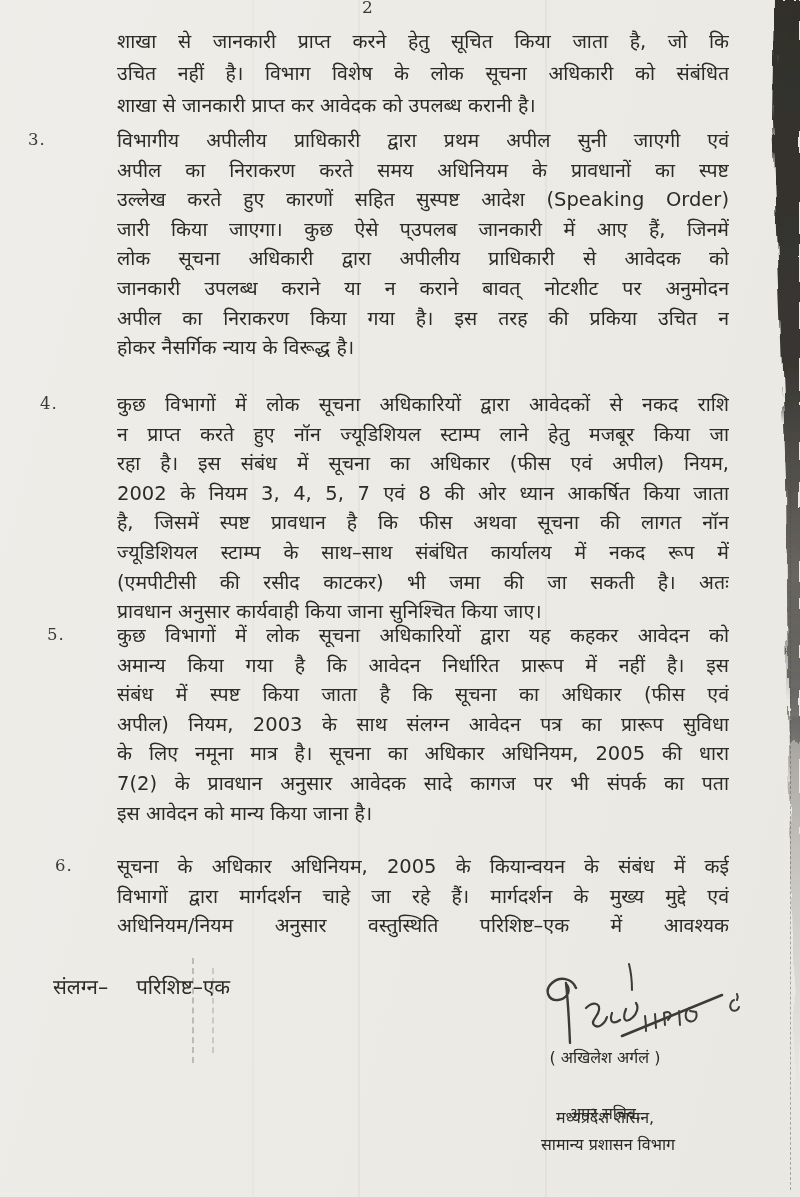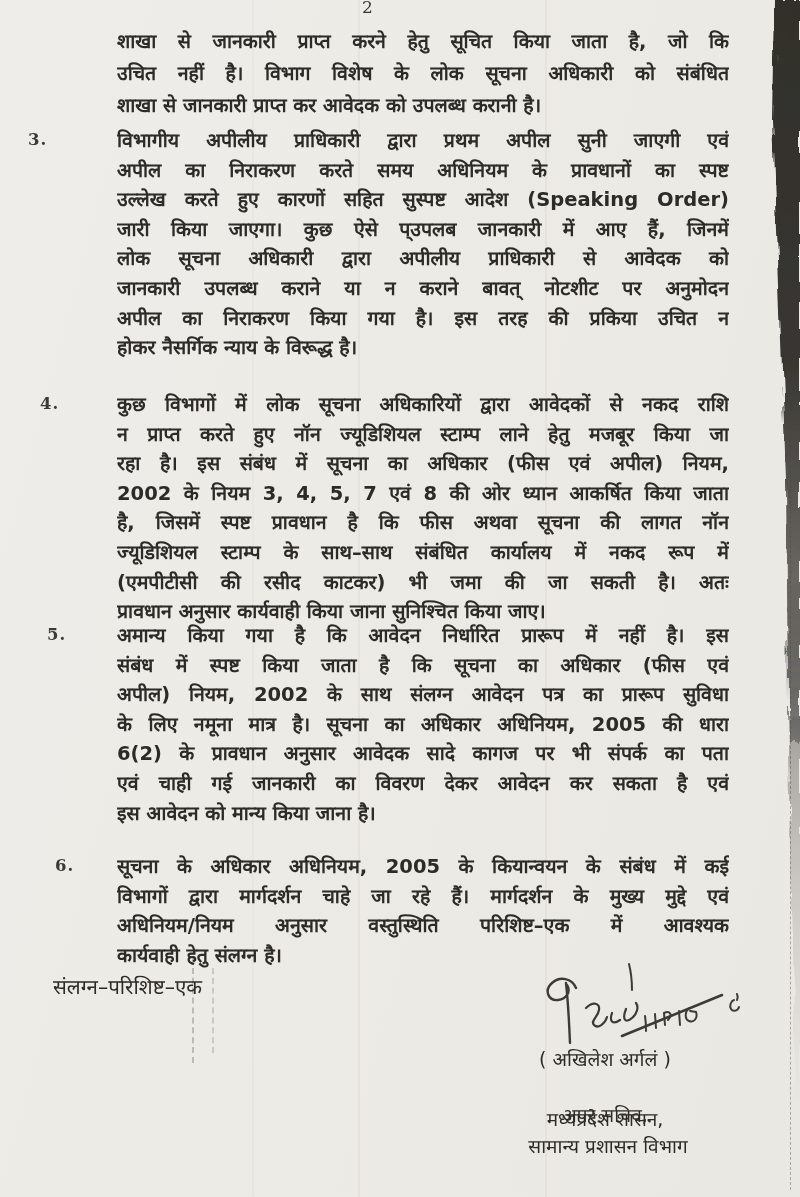--- a/index.html
+++ b/index.html
@@ -10,42 +10,42 @@
     background:linear-gradient(105deg,#efede9 0%,#edebe6 40%,#eae8e3 100%);
     font-family:"DejaVu Sans",sans-serif;
     color:#2d2b27;
     overflow:hidden;
   }
   .pagenum{
     position:absolute;left:362px;top:-3px;
     font-size:17px;color:#3a3834;
     font-family:"DejaVu Serif",serif;
   }
-  .para{position:absolute;left:0;width:800px;font-weight:bold;}
+  .para{position:absolute;left:0;width:800px;}
   .num{
     position:absolute;top:4px;
     font-size:16.5px;color:#3c3a36;letter-spacing:1px;
     font-family:"DejaVu Serif",serif;
   }
   .col{margin-left:117px;width:612px;}
   .ln{
     font-size:19.5px;line-height:29.6px;height:29.6px;
     overflow:hidden;white-space:normal;
     text-align:justify;color:#2d2b27;
   }
   .ln.j{text-align:justify;text-align-last:justify;}
   .intro .ln{line-height:32px;height:32px;}
   .enclosure{
     position:absolute;top:972px;left:53px;
-    display:flex;
+    display:flex;gap:28px;
     font-size:20.5px;color:#2d2b27;
   }
   .sig-block div{
     position:absolute;text-align:center;
-    font-size:19px;color:#2c2a26;
+    font-size:16px;color:#2c2a26;
   }
   .sig-name{top:1046px;left:455px;width:300px;}
   .sig-title{top:1102px;left:455px;width:300px;}
   .sig-govt{top:1106px;left:455px;width:300px;}
   .sig-dept{top:1133px;left:448px;width:320px;}
   .streak{position:absolute;top:0;height:1197px;width:2px;background:#5a5750;opacity:0.05;}
   .artifact-dashes{
     position:absolute;width:0;
     border-left:2px dashed rgba(80,76,70,0.30);
   }
@@ -101,37 +101,36 @@
       <div class="ln j">है, जिसमें स्पष्ट प्रावधान है कि फीस अथवा सूचना की लागत नॉन</div>
       <div class="ln j">ज्यूडिशियल स्टाम्प के साथ–साथ संबंधित कार्यालय में नकद रूप में</div>
       <div class="ln j">(एमपीटीसी की रसीद काटकर) भी जमा की जा सकती है। अतः</div>
       <div class="ln">प्रावधान अनुसार कार्यवाही किया जाना सुनिश्चित किया जाए।</div>
     </div>
   </section>
 
   <section class="para" style="top:621px">
     <span class="num" style="left:47px">5.</span>
     <div class="col">
+      <div class="ln j">कुछ विभागों में लोक सूचना अधिकारियों द्वारा यह कहकर आवेदन को</div>
       <div class="ln j">अमान्य किया गया है कि आवेदन निर्धारित प्रारूप में नहीं है। इस</div>
       <div class="ln j">संबंध में स्पष्ट किया जाता है कि सूचना का अधिकार (फीस एवं</div>
-      <div class="ln j">अपील) नियम, 2002 के साथ संलग्न आवेदन पत्र का प्रारूप सुविधा</div>
+      <div class="ln j">अपील) नियम, 2003 के साथ संलग्न आवेदन पत्र का प्रारूप सुविधा</div>
       <div class="ln j">के लिए नमूना मात्र है। सूचना का अधिकार अधिनियम, 2005 की धारा</div>
-      <div class="ln j">6(2) के प्रावधान अनुसार आवेदक सादे कागज पर भी संपर्क का पता</div>
-      <div class="ln j">एवं चाही गई जानकारी का विवरण देकर आवेदन कर सकता है एवं</div>
+      <div class="ln j">7(2) के प्रावधान अनुसार आवेदक सादे कागज पर भी संपर्क का पता</div>
       <div class="ln">इस आवेदन को मान्य किया जाना है।</div>
     </div>
   </section>
 
   <section class="para" style="top:852px">
     <span class="num" style="left:55px">6.</span>
     <div class="col">
       <div class="ln j">सूचना के अधिकार अधिनियम, 2005 के कियान्वयन के संबंध में कई</div>
       <div class="ln j">विभागों द्वारा मार्गदर्शन चाहे जा रहे हैं। मार्गदर्शन के मुख्य मुद्दे एवं</div>
       <div class="ln j">अधिनियम/नियम अनुसार वस्तुस्थिति परिशिष्ट–एक में आवश्यक</div>
-      <div class="ln">कार्यवाही हेतु संलग्न है।</div>
     </div>
   </section>
 
   <div class="enclosure">
     <span>संलग्न–</span>
     <span>परिशिष्ट–एक</span>
   </div>
 
   <svg class="signature-svg" width="230" height="105" viewBox="0 0 230 105">
     <g fill="none" stroke="#262420" stroke-linecap="round" opacity="0.88">

